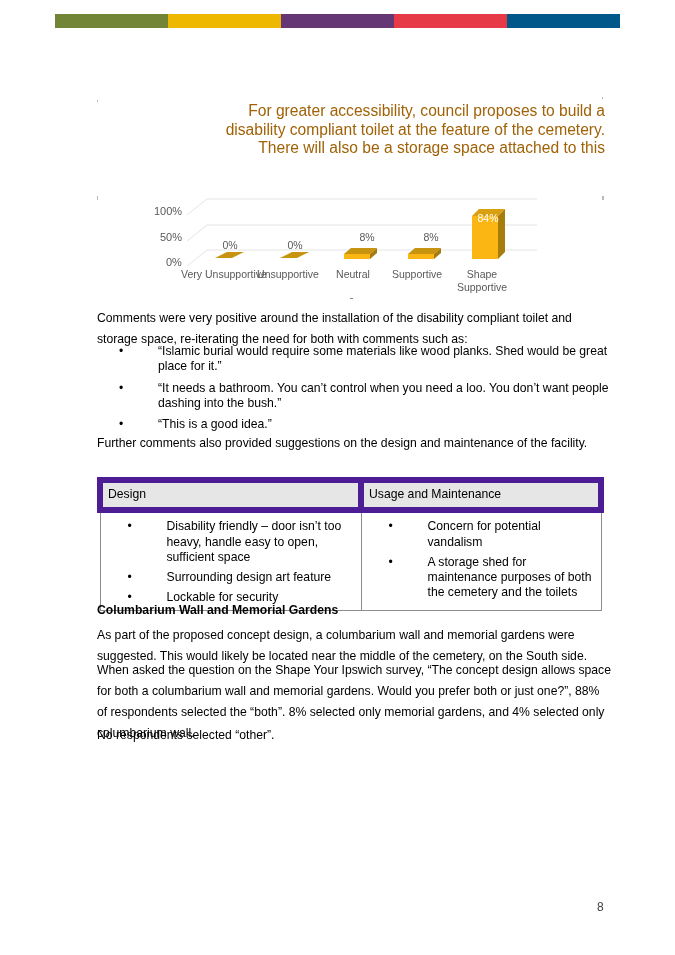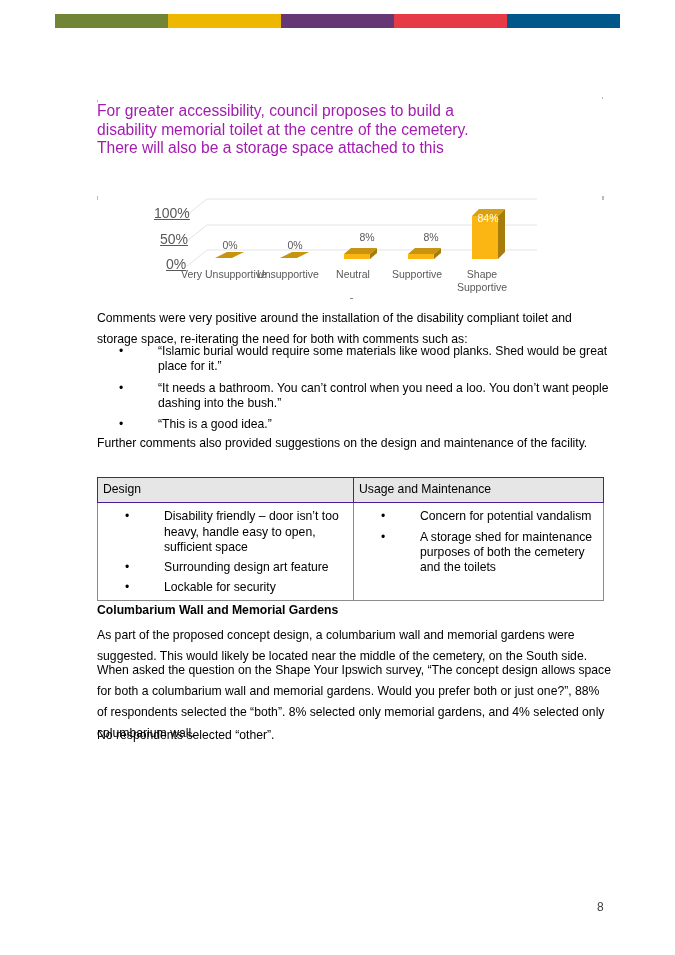--- a/index.html
+++ b/index.html
@@ -1,52 +1,52 @@
 <!DOCTYPE html>
 <html><head>
 <meta charset="utf-8">
 <style>
   html, body { margin:0; padding:0; background:#ffffff; }
   body { width:675px; height:955px; position:relative; font-family:"Liberation Sans", sans-serif; color:#000; overflow:hidden; }
   .stripe { position:absolute; left:55px; top:14px; width:565px; height:14px; display:flex; }
   .stripe div { flex:1; height:100%; }
   .chart-box { position:absolute; left:97px; top:95px; width:508px; height:205px; }
-  .chart-title { position:absolute; left:0; top:7px; width:508px; text-align:left; color:#a21caf; font-size:15.6px; line-height:18.5px; }
+  .chart-title { position:absolute; left:0; top:7px; width:508px; text-align:right; color:#a16207; font-size:15.6px; line-height:18.5px; }
   .plot { position:absolute; left:0; top:0; width:508px; height:205px; }
-  .axis-label { position:absolute; font-size:14px; color:#595959;text-decoration:underline; }
+  .axis-label { position:absolute; font-size:11px; color:#595959; }
   .cat-label { position:absolute; font-size:10.5px; color:#595959; text-align:center; line-height:12.5px; width:90px; }
   .val-label { position:absolute; font-size:10.5px; color:#595959; text-align:center; width:40px; }
   .val-label.inside { color:#ffffff; }
   .para { position:absolute; left:97px; width:515px; font-size:12.2px; line-height:21px; }
   .bullets { position:absolute; left:97px; width:515px; font-size:12.2px; line-height:15.3px; }
   .bullet-item { position:relative; padding-left:61px; margin-bottom:6px; }
   .bullet-item .dot { position:absolute; left:22px; top:0; }
   table.t { position:absolute; left:97px; top:477px; width:507px; border-collapse:collapse; font-size:12.2px; line-height:15.3px; }
-  table.t th { background:#e6e6e6; font-weight:normal; text-align:left; padding:4px 5px 5px 5px; border:1px solid #4c1d95; }
+  table.t th { background:#e6e6e6; font-weight:normal; text-align:left; padding:4px 5px 5px 5px; border:6px solid #4c1d95; }
   table.t td { vertical-align:top; border:1px solid #8c8c8c; padding:6px 5px 4px 5px; }
   .cell-item { position:relative; padding-left:61px; margin-bottom:5px; }
   .cell-item .dot { position:absolute; left:22px; }
   .heading { position:absolute; left:97px; top:603px; font-size:12.2px; font-weight:bold;text-align:right; }
   .page-num { position:absolute; left:597px; top:900px; font-size:12px; color:#404040; }
 </style>
 </head>
 <body>
 
 <div class="stripe">
   <div style="background:#728435"></div>
   <div style="background:#efb800"></div>
   <div style="background:#663775"></div>
   <div style="background:#e73a47"></div>
   <div style="background:#00578a"></div>
 </div>
 
 <div class="chart-box">
   <div class="chart-title">
     <div>For greater accessibility, council proposes to build a</div>
-    <div>disability memorial toilet at the centre of the cemetery.</div>
+    <div>disability compliant toilet at the feature of the cemetery.</div>
     <div>There will also be a storage space attached to this</div>
   </div>
 
   <svg class="plot" viewBox="0 0 508 205" width="508" height="205">
 
     <rect x="0" y="5" width="1" height="2" fill="#bbb"></rect>
     <rect x="505" y="2" width="1" height="2" fill="#bbb"></rect>
     <rect x="0" y="101" width="1" height="4" fill="#bbb"></rect>
     <rect x="505" y="101" width="2" height="4" fill="#bbb"></rect>
     <rect x="253" y="203" width="3" height="1" fill="#888"></rect>

